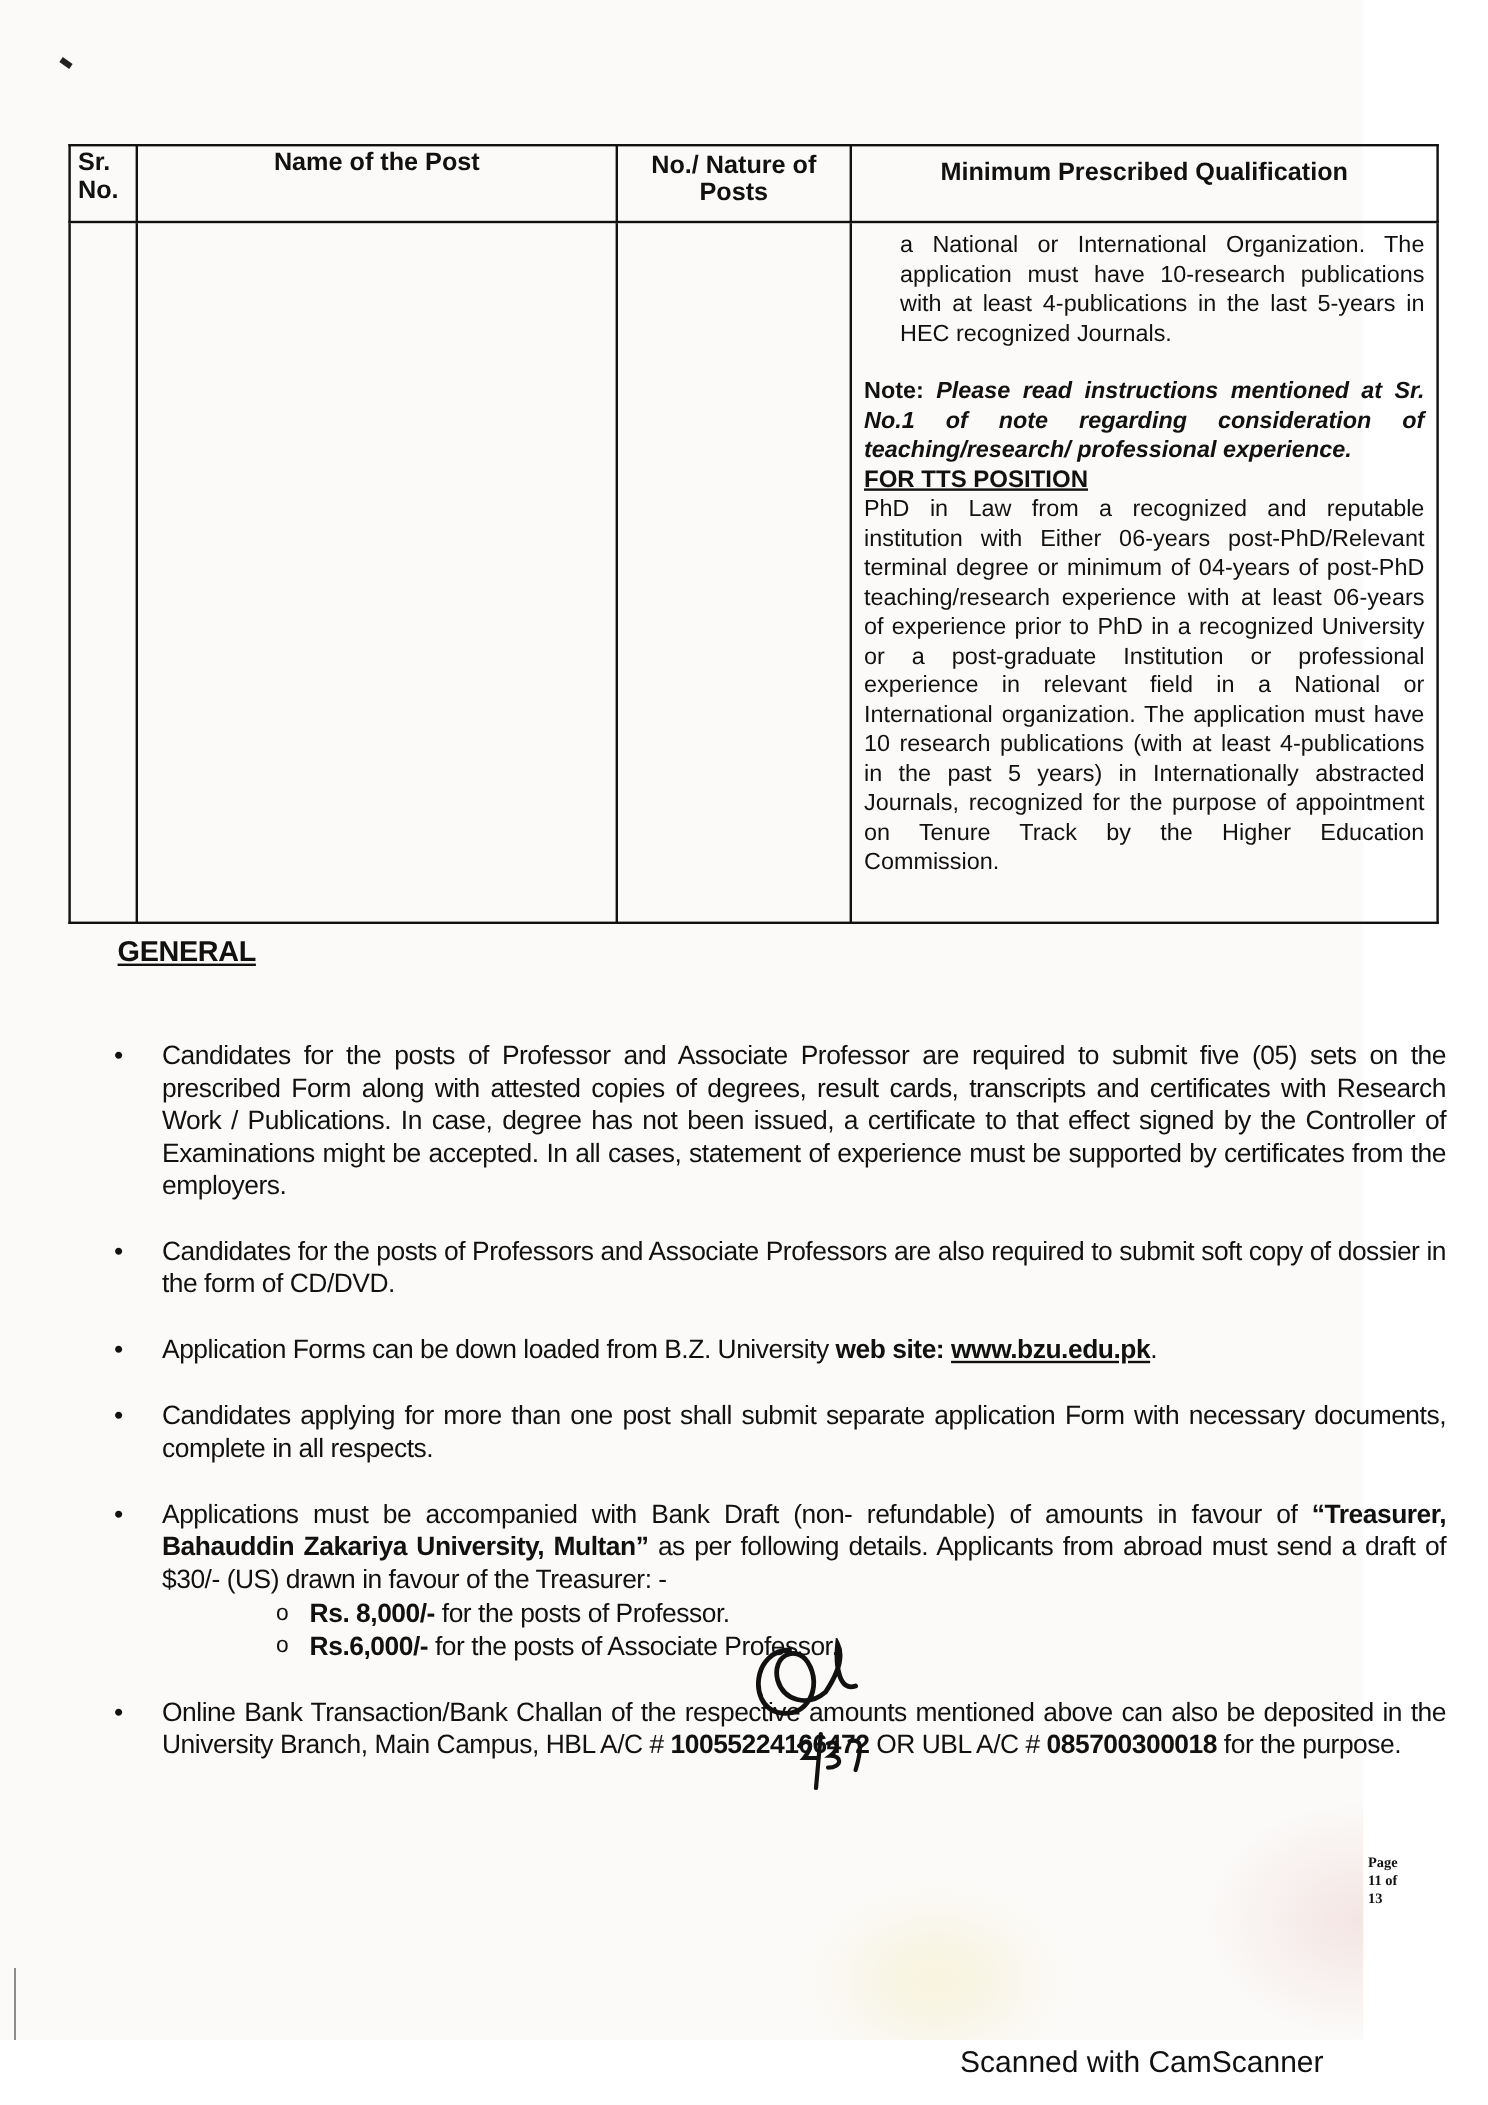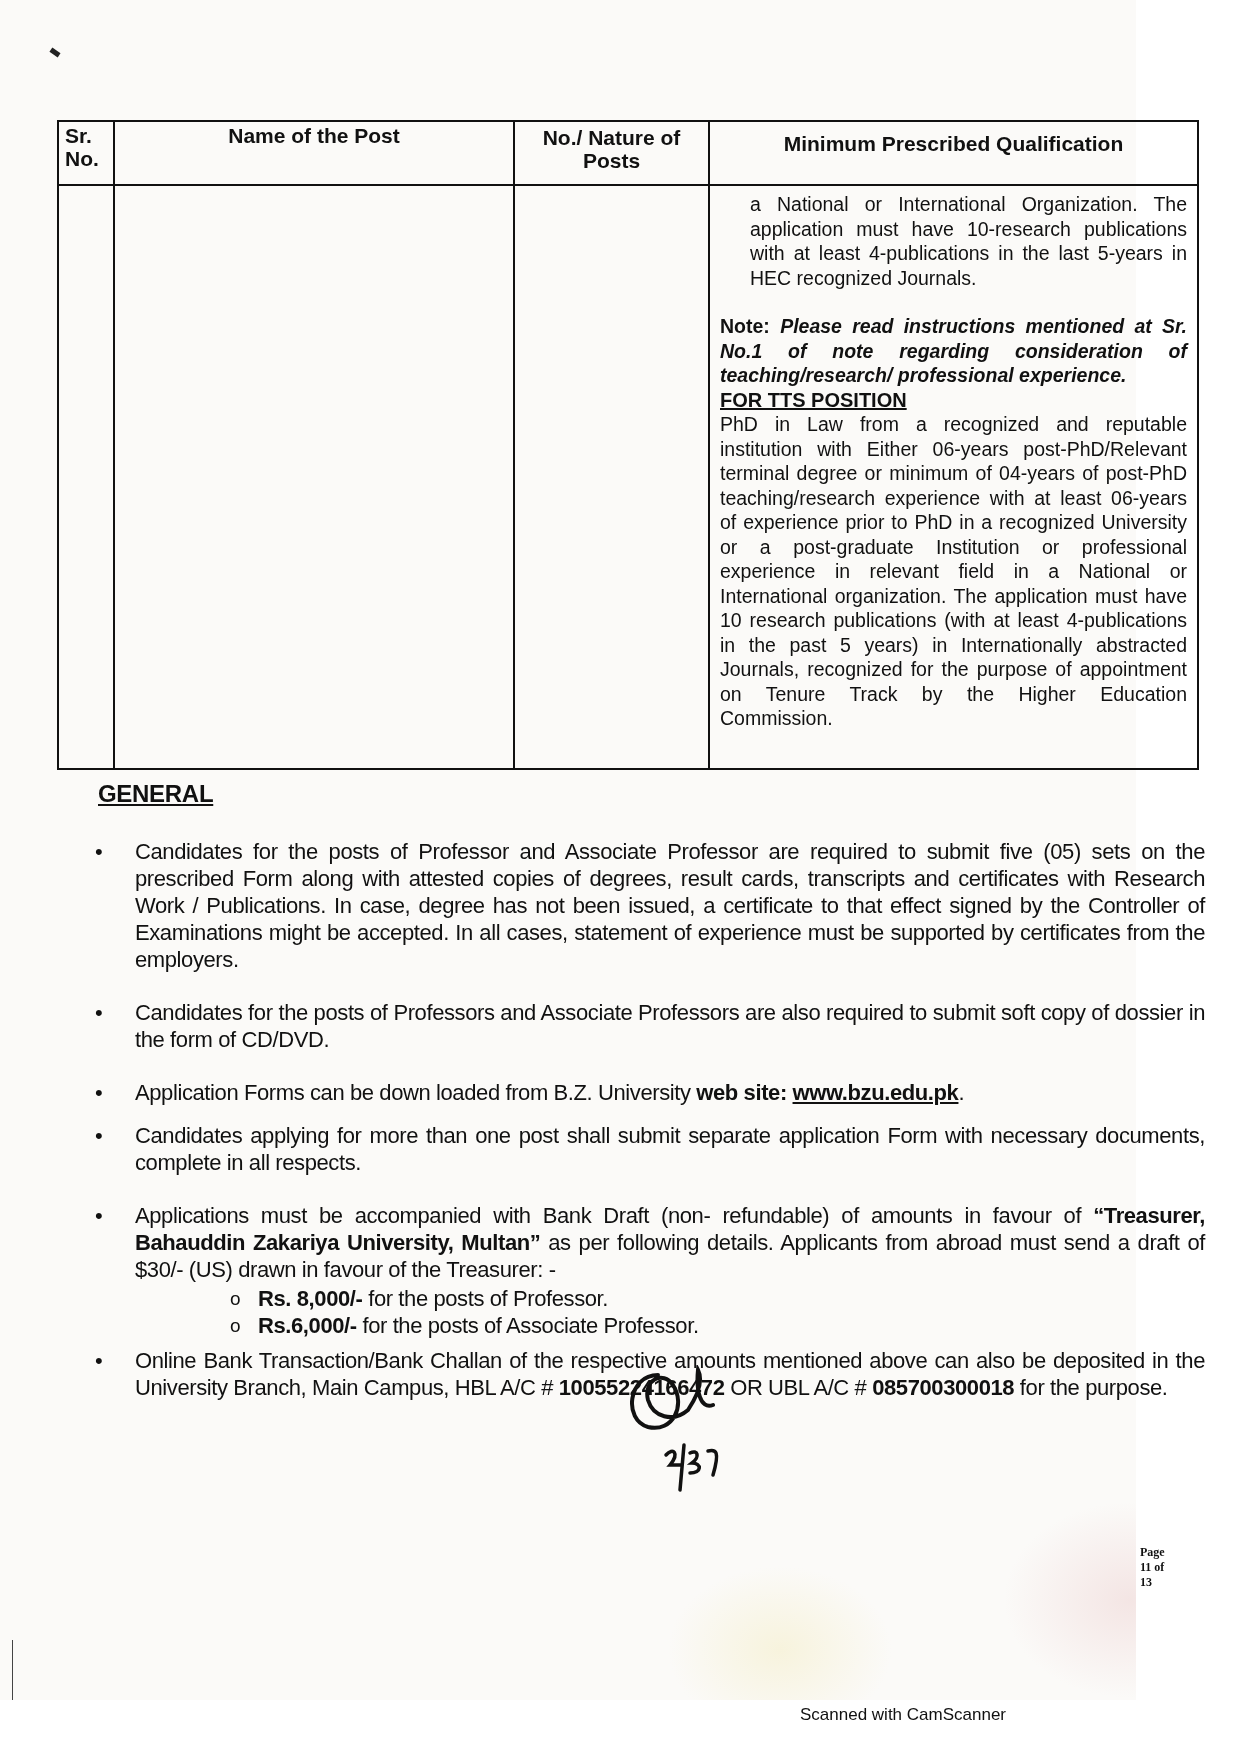--- a/index.html
+++ b/index.html
@@ -32,31 +32,31 @@
   .qual .note i { font-style:italic; }
   .qual .tts { font-weight:bold; text-decoration:underline; font-size:20px; }
   .body-row td { height:574px; }
 
   
   .general-title {
     position:absolute; left:58px; top:780px; font-weight:bold; font-size:24px;
     text-decoration:underline; letter-spacing:-0.3px;margin-left:40px;
   }
   .bullets { position:absolute; left:95px; top:838px; width:1110px; }
-  .bullet { position:relative; padding-left:40px; font-size:22px; line-height:27px; text-align:justify; margin-bottom:26px; letter-spacing:-0.4px; }
+  .bullet { position:relative; padding-left:40px; font-size:22px; line-height:27px; text-align:justify; margin-bottom:26px; letter-spacing:-0.4px;margin-top:28px; }
   .bullet::before { content:"\2022"; position:absolute; left:0; top:0; font-size:22px; }
   .bullet b { font-weight:bold; }
   .bullet .link { font-weight:bold; text-decoration:underline; }
   .sub { list-style:none; margin:2px 0 0 0; padding:0 0 0 95px; }
   .sub li { position:relative; padding-left:28px; line-height:27px; font-size:22px; }
   .sub li::before { content:"o"; position:absolute; left:0; top:0; font-size:19px; }
 
   .signature { position:absolute; left:618px; top:1365px; width:150px; height:150px; }
   .page-num { position:absolute; left:1140px; top:1545px; font-family:"Liberation Serif", serif; font-weight:bold; font-size:12px; }
-  .scanner { position:absolute; left:800px; top:1705px; font-size:17px; color:#111; }
+  .scanner { position:absolute; left:800px; top:1705px; font-size:25px; color:#111; }
   .left-line { position:absolute; left:12px; top:1640px; width:1px; height:60px; background:#444; }
 </style>
 </head>
 <body>
 
 <div class="paper">
   <div class="mark"></div>
 
   <table class="posts">
     <colgroup>

